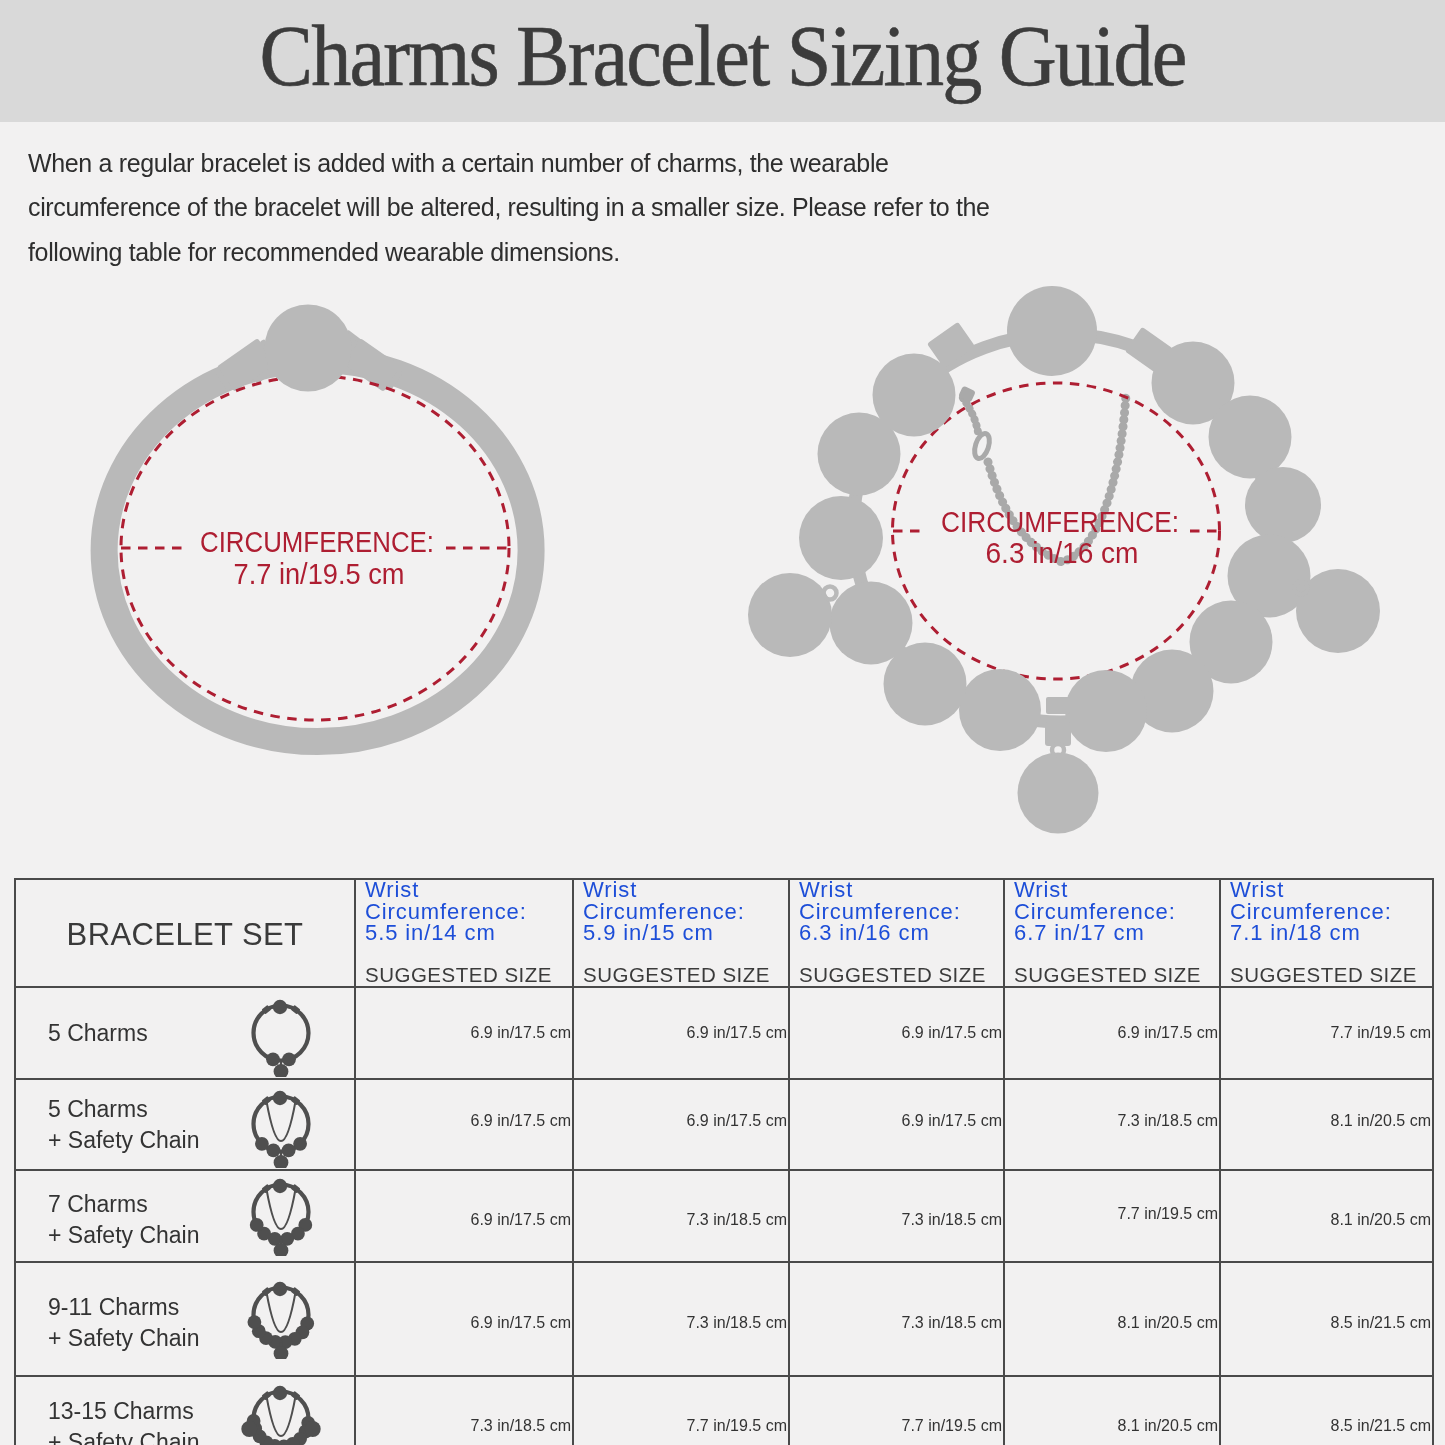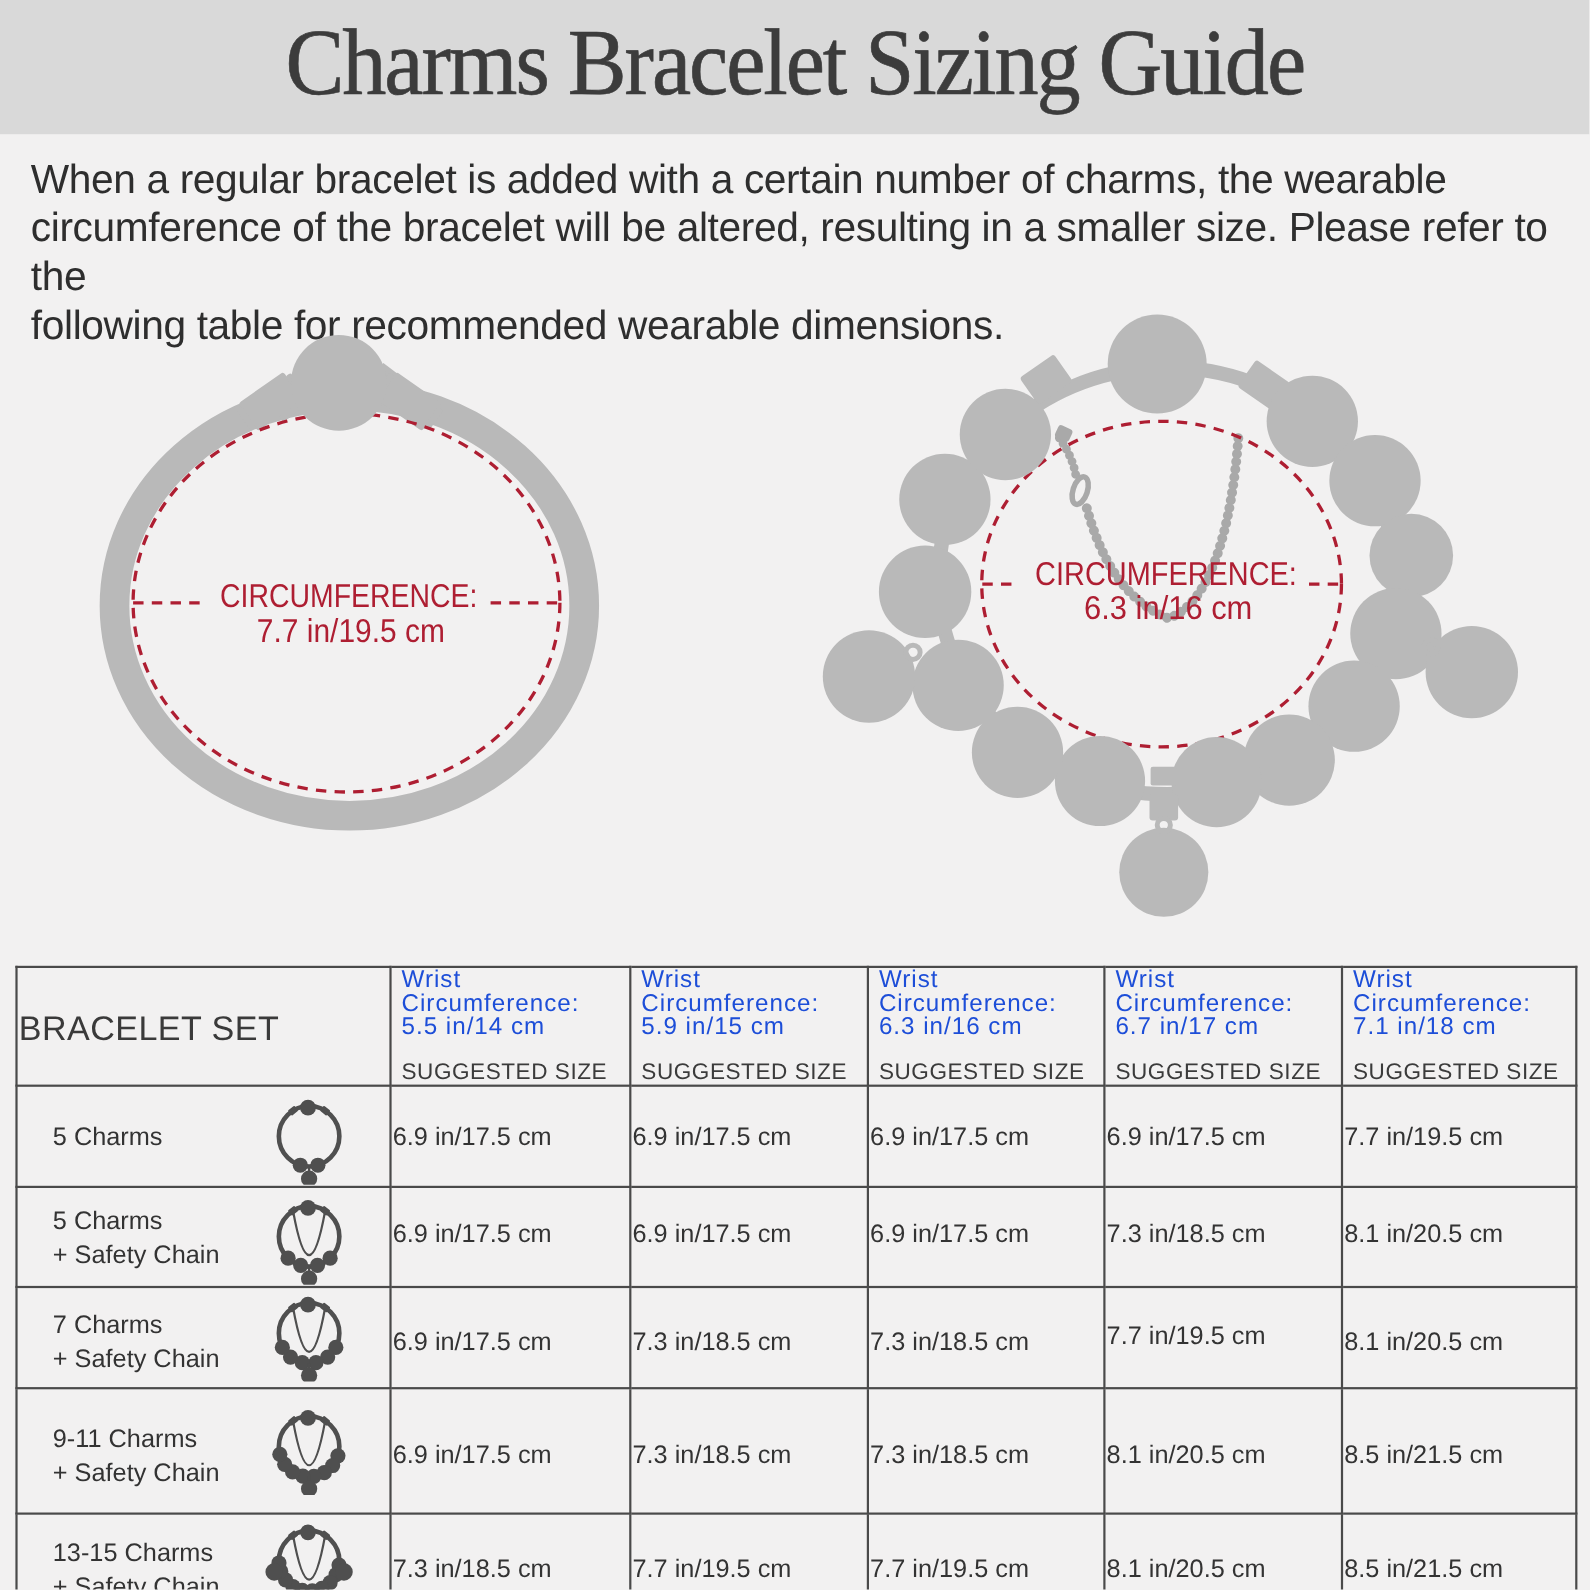--- a/index.html
+++ b/index.html
@@ -1,26 +1,26 @@
 <!DOCTYPE html>
 <html><head>
 <meta charset="utf-8">
 <style>
   html,body{margin:0;padding:0;}
   body{width:1445px;height:1445px;background:#f2f1f1;font-family:"Liberation Sans",sans-serif;position:relative;overflow:hidden;}
   .band{position:absolute;top:0;left:0;width:1445px;height:122px;background:#d9d9d9;}
   .title{position:absolute;top:13px;left:0;width:1445px;text-align:center;font-family:"Liberation Serif",serif;font-size:86px;line-height:1;color:#3c3c3c;letter-spacing:-2px;transform:scaleX(0.933);transform-origin:center;-webkit-text-stroke:0.6px #3c3c3c;}
-  .para{position:absolute;top:141px;left:28px;width:1405px;font-size:37px;line-height:44.3px;color:#2e2e2e;letter-spacing:-0.35px;}
+  .para{position:absolute;top:141px;left:28px;width:1405px;font-size:25px;line-height:44.3px;color:#2e2e2e;letter-spacing:-0.35px;}
   #illus{position:absolute;left:0;top:280px;}
   table{position:absolute;left:14px;top:878px;border-collapse:collapse;table-layout:fixed;}
   td{border:2px solid #4a4a4a;vertical-align:middle;color:#333;}
-  .bset{font-size:31px;color:#3a3a3a;text-align:left;letter-spacing:0.4px;padding-top:5px;}
+  .bset{font-size:31px;color:#3a3a3a;text-align:center;letter-spacing:0.4px;padding-top:5px;}
   .wrc{font-size:22px;line-height:21.5px;color:#1d4ed8;padding-left:8px;letter-spacing:0.9px;margin-top:-2px;}
   .sgs{font-size:20.5px;color:#3b3b3b;letter-spacing:0.5px;padding-top:3px;margin-top:17px;}
-  .val{font-size:23px;text-align:left;margin-top:24px;}
+  .val{font-size:16px;text-align:right;margin-top:24px;}
   .lab{display:flex;align-items:center;}
   .labtxt{flex:1;padding-left:31px;font-size:23px;line-height:31px;color:#333;}
   .labic{margin-right:30px;margin-top:7px;} .labic svg{display:block;}
   table tr:nth-child(3) .val{padding-bottom:8px;}
   table tr:nth-child(n+4) .val{padding-top:8px;}
   table tr:nth-child(n+4) .labtxt{padding-top:8px;}
   table tr:nth-child(n+4) .labic{margin-top:0;}
 </style>
 </head>
 <body>

